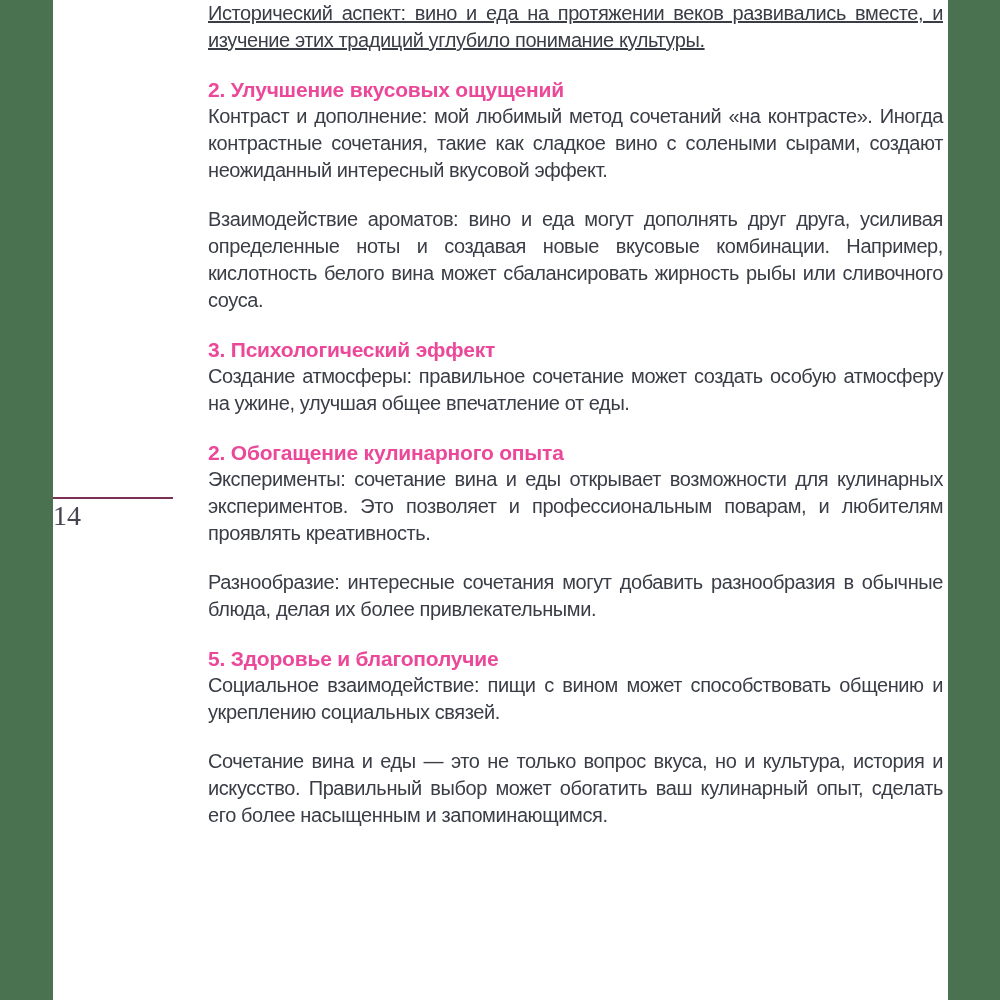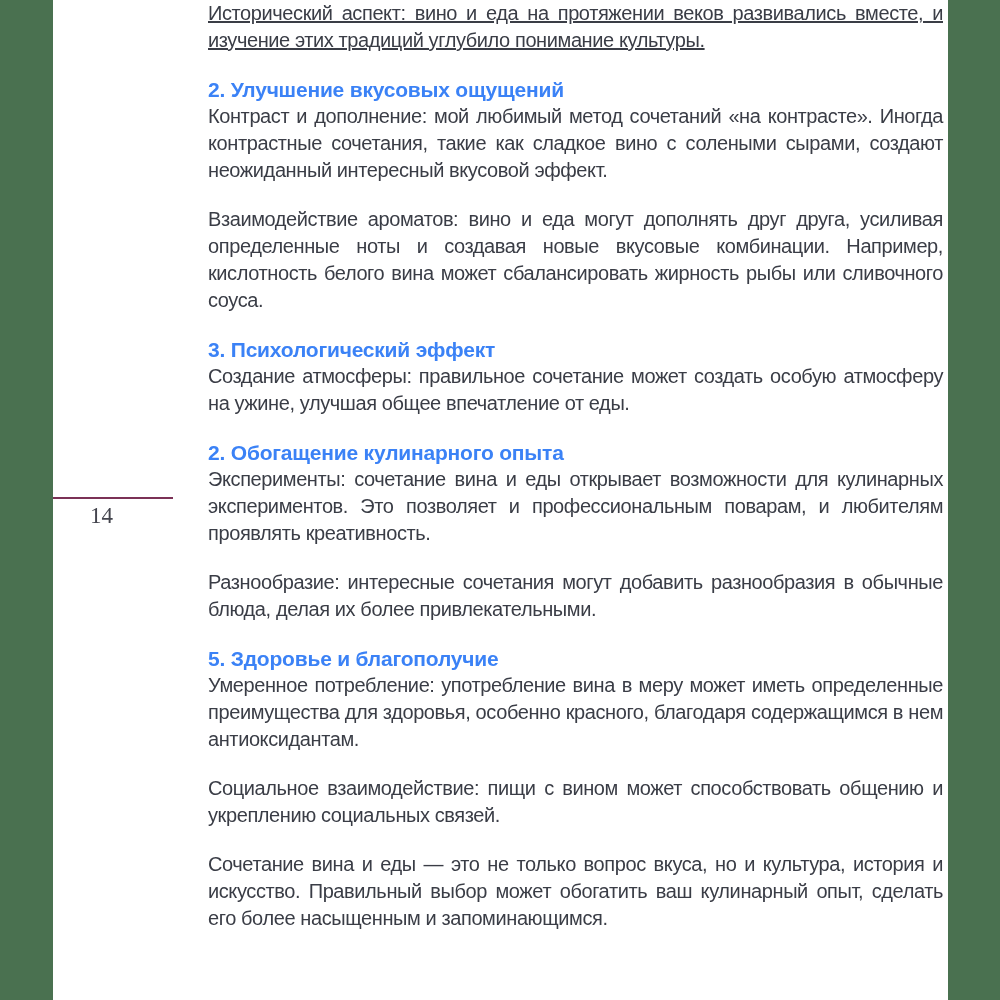--- a/index.html
+++ b/index.html
@@ -39,42 +39,42 @@
   .main > :first-child { margin-top: 0; text-decoration: underline; }
 
   p.body {
     margin: 22px 0 0 0;
   }
   h3.heading {
     margin: 22px 0 0 0;
     font-size: 21px;
     line-height: 27px;
     font-weight: bold;
-    color: #3b82f6;
+    color: #ec4899;
     letter-spacing: -0.2px;
     text-align: left;
   }
   h3.heading + p.body { margin-top: 0; }
 
   .folio-rule {
     position: absolute;
     left: 53px;
     top: 497px;
     width: 120px;
     height: 2px;
     background: #7b3156;
   }
   .folio-number {
     position: absolute;
     left: 53px;
     top: 503px;
     width: 97px;
-    text-align: center;
+    text-align: left;
     font-family: "Liberation Serif", serif;
-    font-size: 23px;
+    font-size: 28px;
     line-height: 26px;
     color: #44454e;
   }
 </style>
 </head>
 <body>
 
 <div class="band band-left"></div>
 <div class="band band-right"></div>
 
@@ -85,16 +85,15 @@
   <p class="body">Исторический аспект: вино и еда на протяжении веков развивались вме­сте, и изучение этих традиций углубило понимание культуры.</p>
   <h3 class="heading">2. Улучшение вкусовых ощущений</h3>
   <p class="body">Контраст и дополнение: мой любимый метод сочетаний «на контрасте». Иногда контрастные сочетания, такие как сладкое вино с солеными сыра­ми, создают неожиданный интересный вкусовой эффект.</p>
   <p class="body">Взаимодействие ароматов: вино и еда могут дополнять друг друга, усили­вая определенные ноты и создавая новые вкусовые комбинации. Напри­мер, кислотность белого вина может сбалансировать жирность рыбы или сливочного соуса.</p>
   <h3 class="heading">3. Психологический эффект</h3>
   <p class="body">Создание атмосферы: правильное сочетание может создать особую ат­мосферу на ужине, улучшая общее впечатление от еды.</p>
   <h3 class="heading">2. Обогащение кулинарного опыта</h3>
   <p class="body">Эксперименты: сочетание вина и еды открывает возможности для кули­нарных экспериментов. Это позволяет и профессиональным поварам, и любителям проявлять креативность.</p>
   <p class="body">Разнообразие: интересные сочетания могут добавить разнообразия в обычные блюда, делая их более привлекательными.</p>
   <h3 class="heading">5. Здоровье и благополучие</h3>
-  <p class="body">Умеренное потребление: употребление вина в меру может иметь опреде­ленные преимущества для здоровья, особенно красного, благодаря содер­жащимся в нем антиоксидантам.</p>
   <p class="body">Социальное взаимодействие: пищи с вином может способствовать обще­нию и укреплению социальных связей.</p>
   <p class="body">Сочетание вина и еды — это не только вопрос вкуса, но и культура, история и искусство. Правильный выбор может обогатить ваш кулинарный опыт, сделать его более насыщенным и запоминающимся.</p>
 </div>
 
 </body></html>

